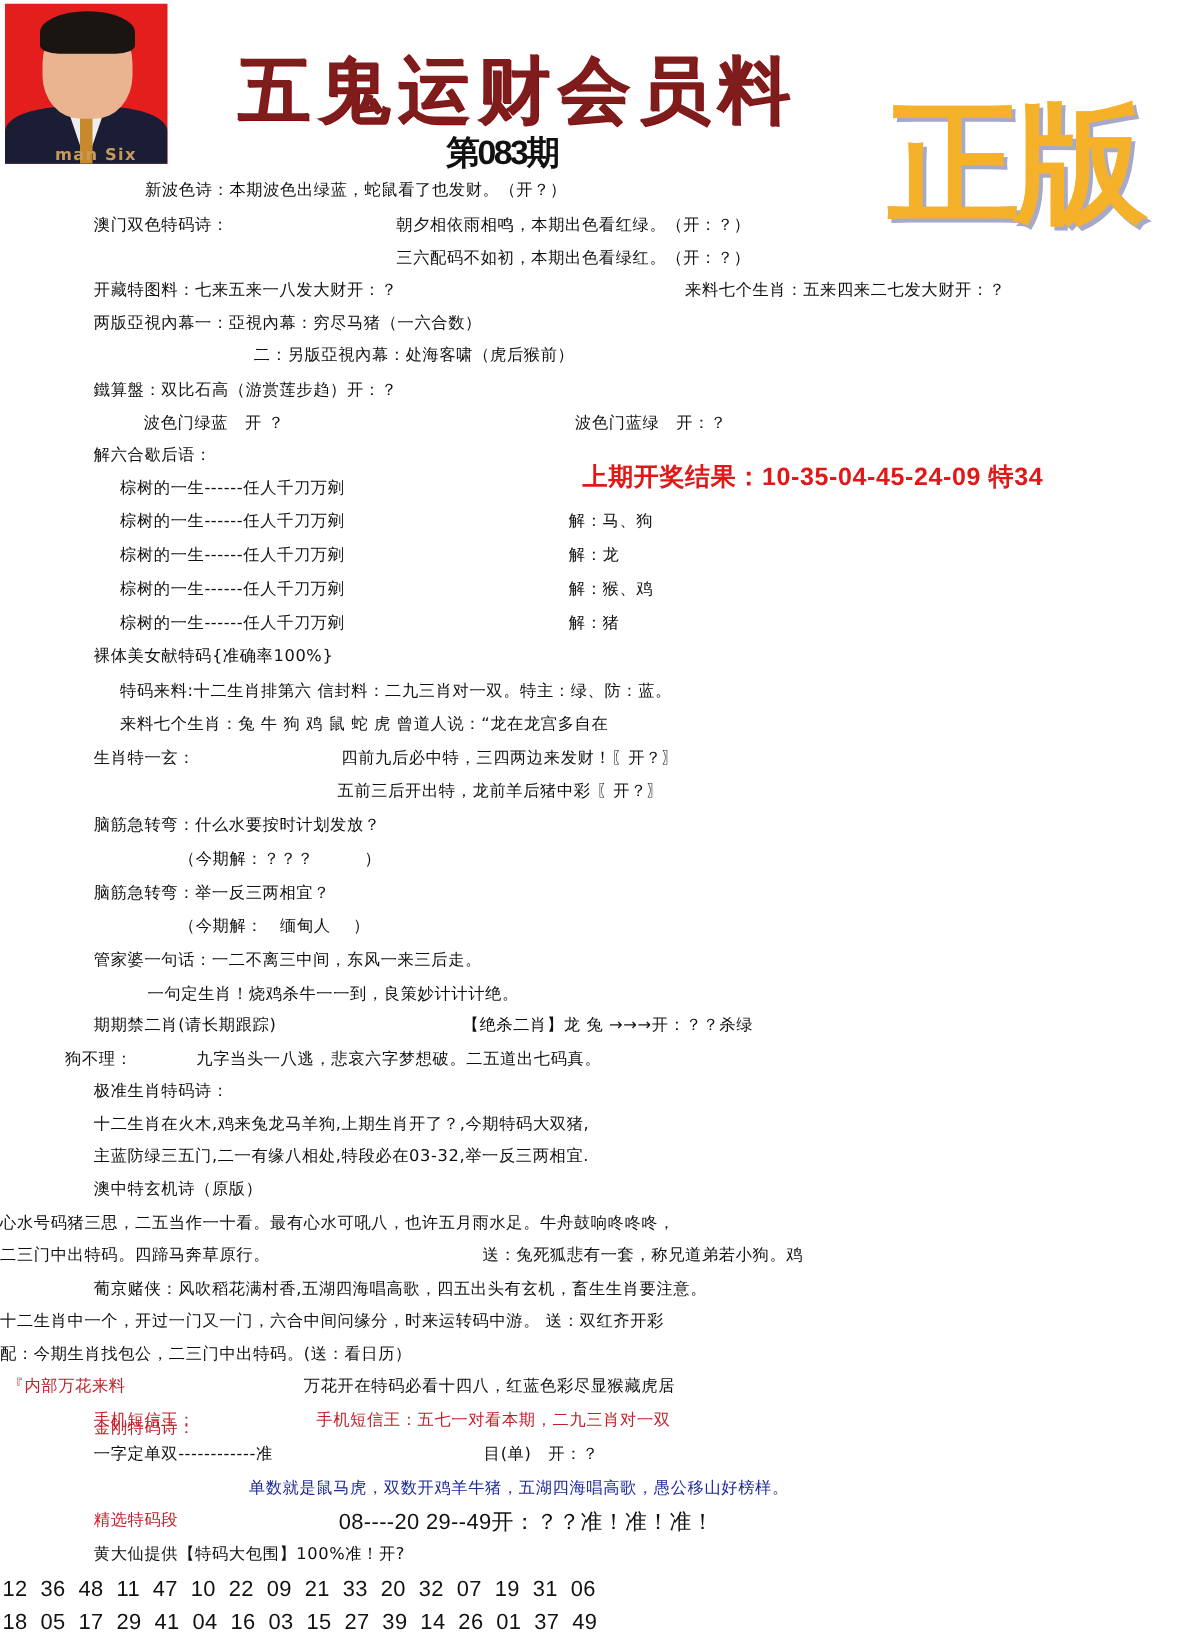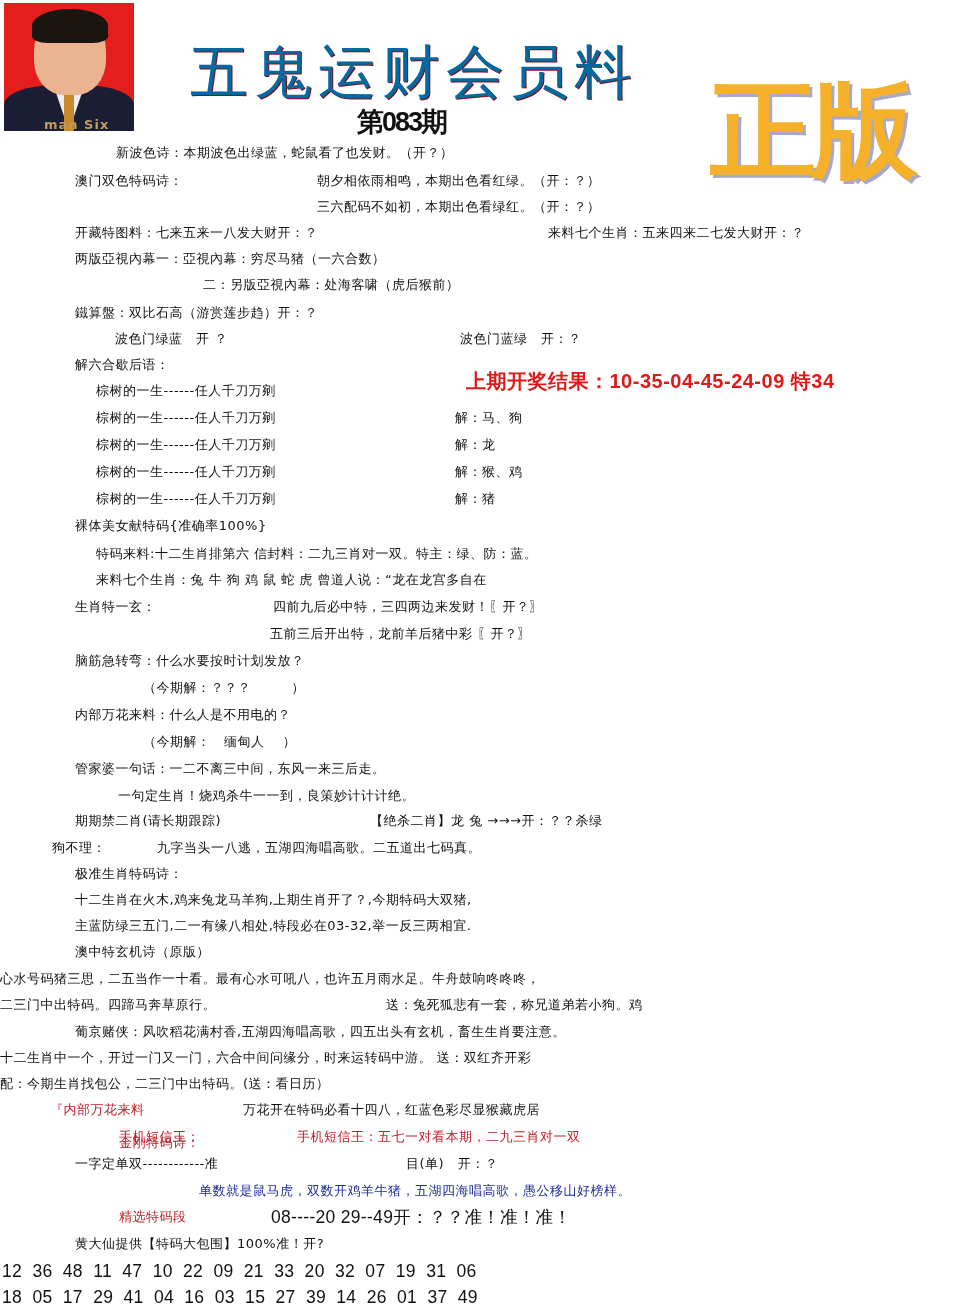--- a/index.html
+++ b/index.html
@@ -1,31 +1,31 @@
 <!DOCTYPE html>
 <html><head>
 <meta charset="utf-8">
 <style>
   html, body { margin:0; padding:0; background:#fff; }
   body { width:963px; height:1308px; position:relative; overflow:hidden;
          font-family:"DejaVu Sans","Liberation Sans",sans-serif; color:#111; }
   .abs { position:absolute; white-space:nowrap; }
   .t { font-size:13px; line-height:22px; letter-spacing:0.5px; }
-  .dred { color:#c0202a;margin-left:44px; }
+  .dred { color:#c0202a; }
   .blue { color:#1e2a9a; }
   #photo { left:4px; top:3px; width:130px; height:128px; background:#e41d1d; overflow:hidden; }
   #photo .face { position:absolute; left:30px; top:10px; width:72px; height:82px; border-radius:46% 46% 42% 42%;
                  background:#e9b48f; }
   #photo .hair { position:absolute; left:28px; top:6px; width:76px; height:34px; border-radius:50% 50% 20% 20%; background:#1b1512; }
   #photo .suit { position:absolute; left:0; top:82px; width:130px; height:50px; background:#1a1d33; border-radius:40% 40% 0 0; }
   #photo .shirt { position:absolute; left:48px; top:78px; width:34px; height:50px; background:#eee; clip-path:polygon(0 0,100% 0,50% 100%); }
   #photo .tie { position:absolute; left:60px; top:86px; width:10px; height:42px; background:#c8892b; }
   #photo .wm { position:absolute; left:40px; top:114px; font-size:13px; color:#c49b5c; font-weight:bold; letter-spacing:1px; }
-  #title { left:190px; top:34px; font-family:"DejaVu Serif","Liberation Serif",serif; font-size:58px; color:#0369a1; letter-spacing:6px;
-           text-shadow:1px 1px 0 #8a0a10; }
+  #title { left:190px; top:34px; font-family:"DejaVu Serif","Liberation Serif",serif; font-size:58px; color:#7f1d1d; letter-spacing:6px;
+           text-shadow:1px 1px 0 #8a0a10;font-weight:bold; }
   #issue { left:357px; top:104px; font-size:27px; font-weight:bold; letter-spacing:-2px; font-family:"Liberation Sans",sans-serif; }
   #zhengban { left:710px; top:60px; font-family:"DejaVu Serif","Liberation Serif",serif; font-size:106px; font-weight:bold;
               color:#f6b12b; text-shadow:3px 3px 0 #a7a9c8; letter-spacing:-4px;
               background:linear-gradient(180deg,#ffd54a,#f39a1e); -webkit-background-clip:text; }
   #last-result { left:466px; top:368px; font-size:20px; font-weight:bold; color:#e01818; font-family:"Liberation Sans",sans-serif; letter-spacing:0.5px; }
   .num { font-family:"Liberation Sans",sans-serif; font-size:17.5px; letter-spacing:0.3px; }
 </style>
 </head>
 <body>
 
@@ -68,43 +68,43 @@
 <div class="abs t" style="left:455px;top:488px">解：猪</div>
 
 <div class="abs t" style="left:75px;top:515px">裸体美女献特码{准确率100%}</div>
 <div class="abs t" style="left:96px;top:543px">特码来料:十二生肖排第六 信封料：二九三肖对一双。特主：绿、防：蓝。</div>
 <div class="abs t" style="left:96px;top:569px">来料七个生肖：兔 牛 狗  鸡 鼠 蛇 虎 曾道人说：“龙在龙宫多自在</div>
 <div class="abs t" style="left:75px;top:596px">生肖特一玄：</div>
 <div class="abs t" style="left:273px;top:596px">四前九后必中特，三四两边来发财！〖开？〗</div>
 <div class="abs t" style="left:270px;top:623px">五前三后开出特，龙前羊后猪中彩 〖开？〗</div>
 <div class="abs t" style="left:75px;top:650px">脑筋急转弯：什么水要按时计划发放？</div>
 <div class="abs t" style="left:143px;top:677px">（今期解：？？？　　　）</div>
-<div class="abs t" style="left:75px;top:704px">内部万花来料：什么人是不用电的？</div>
+<div class="abs t" style="left:75px;top:704px">脑筋急转弯：举一反三两相宜？</div>
 <div class="abs t" style="left:143px;top:731px">（今期解：　缅甸人　 ）</div>
 <div class="abs t" style="left:75px;top:758px">管家婆一句话：一二不离三中间，东风一来三后走。</div>
 <div class="abs t" style="left:118px;top:785px">一句定生肖！烧鸡杀牛一一到，良策妙计计计绝。</div>
 <div class="abs t" style="left:75px;top:810px">期期禁二肖(请长期跟踪)</div>
 <div class="abs t" style="left:370px;top:810px">【绝杀二肖】龙 兔  →→→开：？？杀绿</div>
 <div class="abs t" style="left:52px;top:837px">狗不理：</div>
-<div class="abs t" style="left:157px;top:837px">九字当头一八逃，五湖四海唱高歌。二五道出七码真。</div>
+<div class="abs t" style="left:157px;top:837px">九字当头一八逃，悲哀六字梦想破。二五道出七码真。</div>
 <div class="abs t" style="left:75px;top:863px">极准生肖特码诗：</div>
 <div class="abs t" style="left:75px;top:889px">十二生肖在火木,鸡来兔龙马羊狗,上期生肖开了？,今期特码大双猪,</div>
 <div class="abs t" style="left:75px;top:915px">主蓝防绿三五门,二一有缘八相处,特段必在03-32,举一反三两相宜.</div>
 <div class="abs t" style="left:75px;top:941px">澳中特玄机诗（原版）</div>
 <div class="abs t" style="left:0px;top:968px">心水号码猪三思，二五当作一十看。最有心水可吼八，也许五月雨水足。牛舟鼓响咚咚咚，</div>
 <div class="abs t" style="left:0px;top:994px">二三门中出特码。四蹄马奔草原行。</div>
 <div class="abs t" style="left:386px;top:994px">送：兔死狐悲有一套，称兄道弟若小狗。鸡</div>
 <div class="abs t" style="left:75px;top:1021px">葡京赌侠：风吹稻花满村香,五湖四海唱高歌，四五出头有玄机，畜生生肖要注意。</div>
 <div class="abs t" style="left:0px;top:1047px">十二生肖中一个，开过一门又一门，六合中间问缘分，时来运转码中游。 送：双红齐开彩</div>
 <div class="abs t" style="left:0px;top:1073px">配：今期生肖找包公，二三门中出特码。(送：看日历）</div>
 <div class="abs t dred" style="left:6px;top:1099px">『内部万花来料</div>
 <div class="abs t" style="left:243px;top:1099px">万花开在特码必看十四八，红蓝色彩尽显猴藏虎居</div>
 <div class="abs t dred" style="left:75px;top:1126px">手机短信王：</div>
 <div class="abs t dred" style="left:253px;top:1126px">手机短信王：五七一对看本期，二九三肖对一双</div>
 <div class="abs t" style="left:75px;top:1153px">一字定单双------------准</div>
-<div class="abs t" style="left:406px;top:1153px">目(单)　开：？</div>
+<div class="abs t" style="left:387px;top:1153px">目(单)　开：？</div>
 <div class="abs t dred" style="left:75px;top:1132px">金刚特码诗：</div>
 <div class="abs t blue" style="left:199px;top:1180px">单数就是鼠马虎，双数开鸡羊牛猪，五湖四海唱高歌，愚公移山好榜样。</div>
 <div class="abs t dred" style="left:75px;top:1206px">精选特码段</div>
 <div class="abs t num" style="left:271px;top:1206px">08----20 29--49开：？？准！准！准！</div>
 <div class="abs t" style="left:75px;top:1233px">黄大仙提供【特码大包围】100%准！开?</div>
 <div class="abs num" style="left:2px;top:1260px;line-height:22px;white-space:pre">12  36  48  11  47  10  22  09  21  33  20  32  07  19  31  06</div>
 <div class="abs num" style="left:2px;top:1286px;line-height:22px;white-space:pre">18  05  17  29  41  04  16  03  15  27  39  14  26  01  37  49</div>
 
 </body></html>

